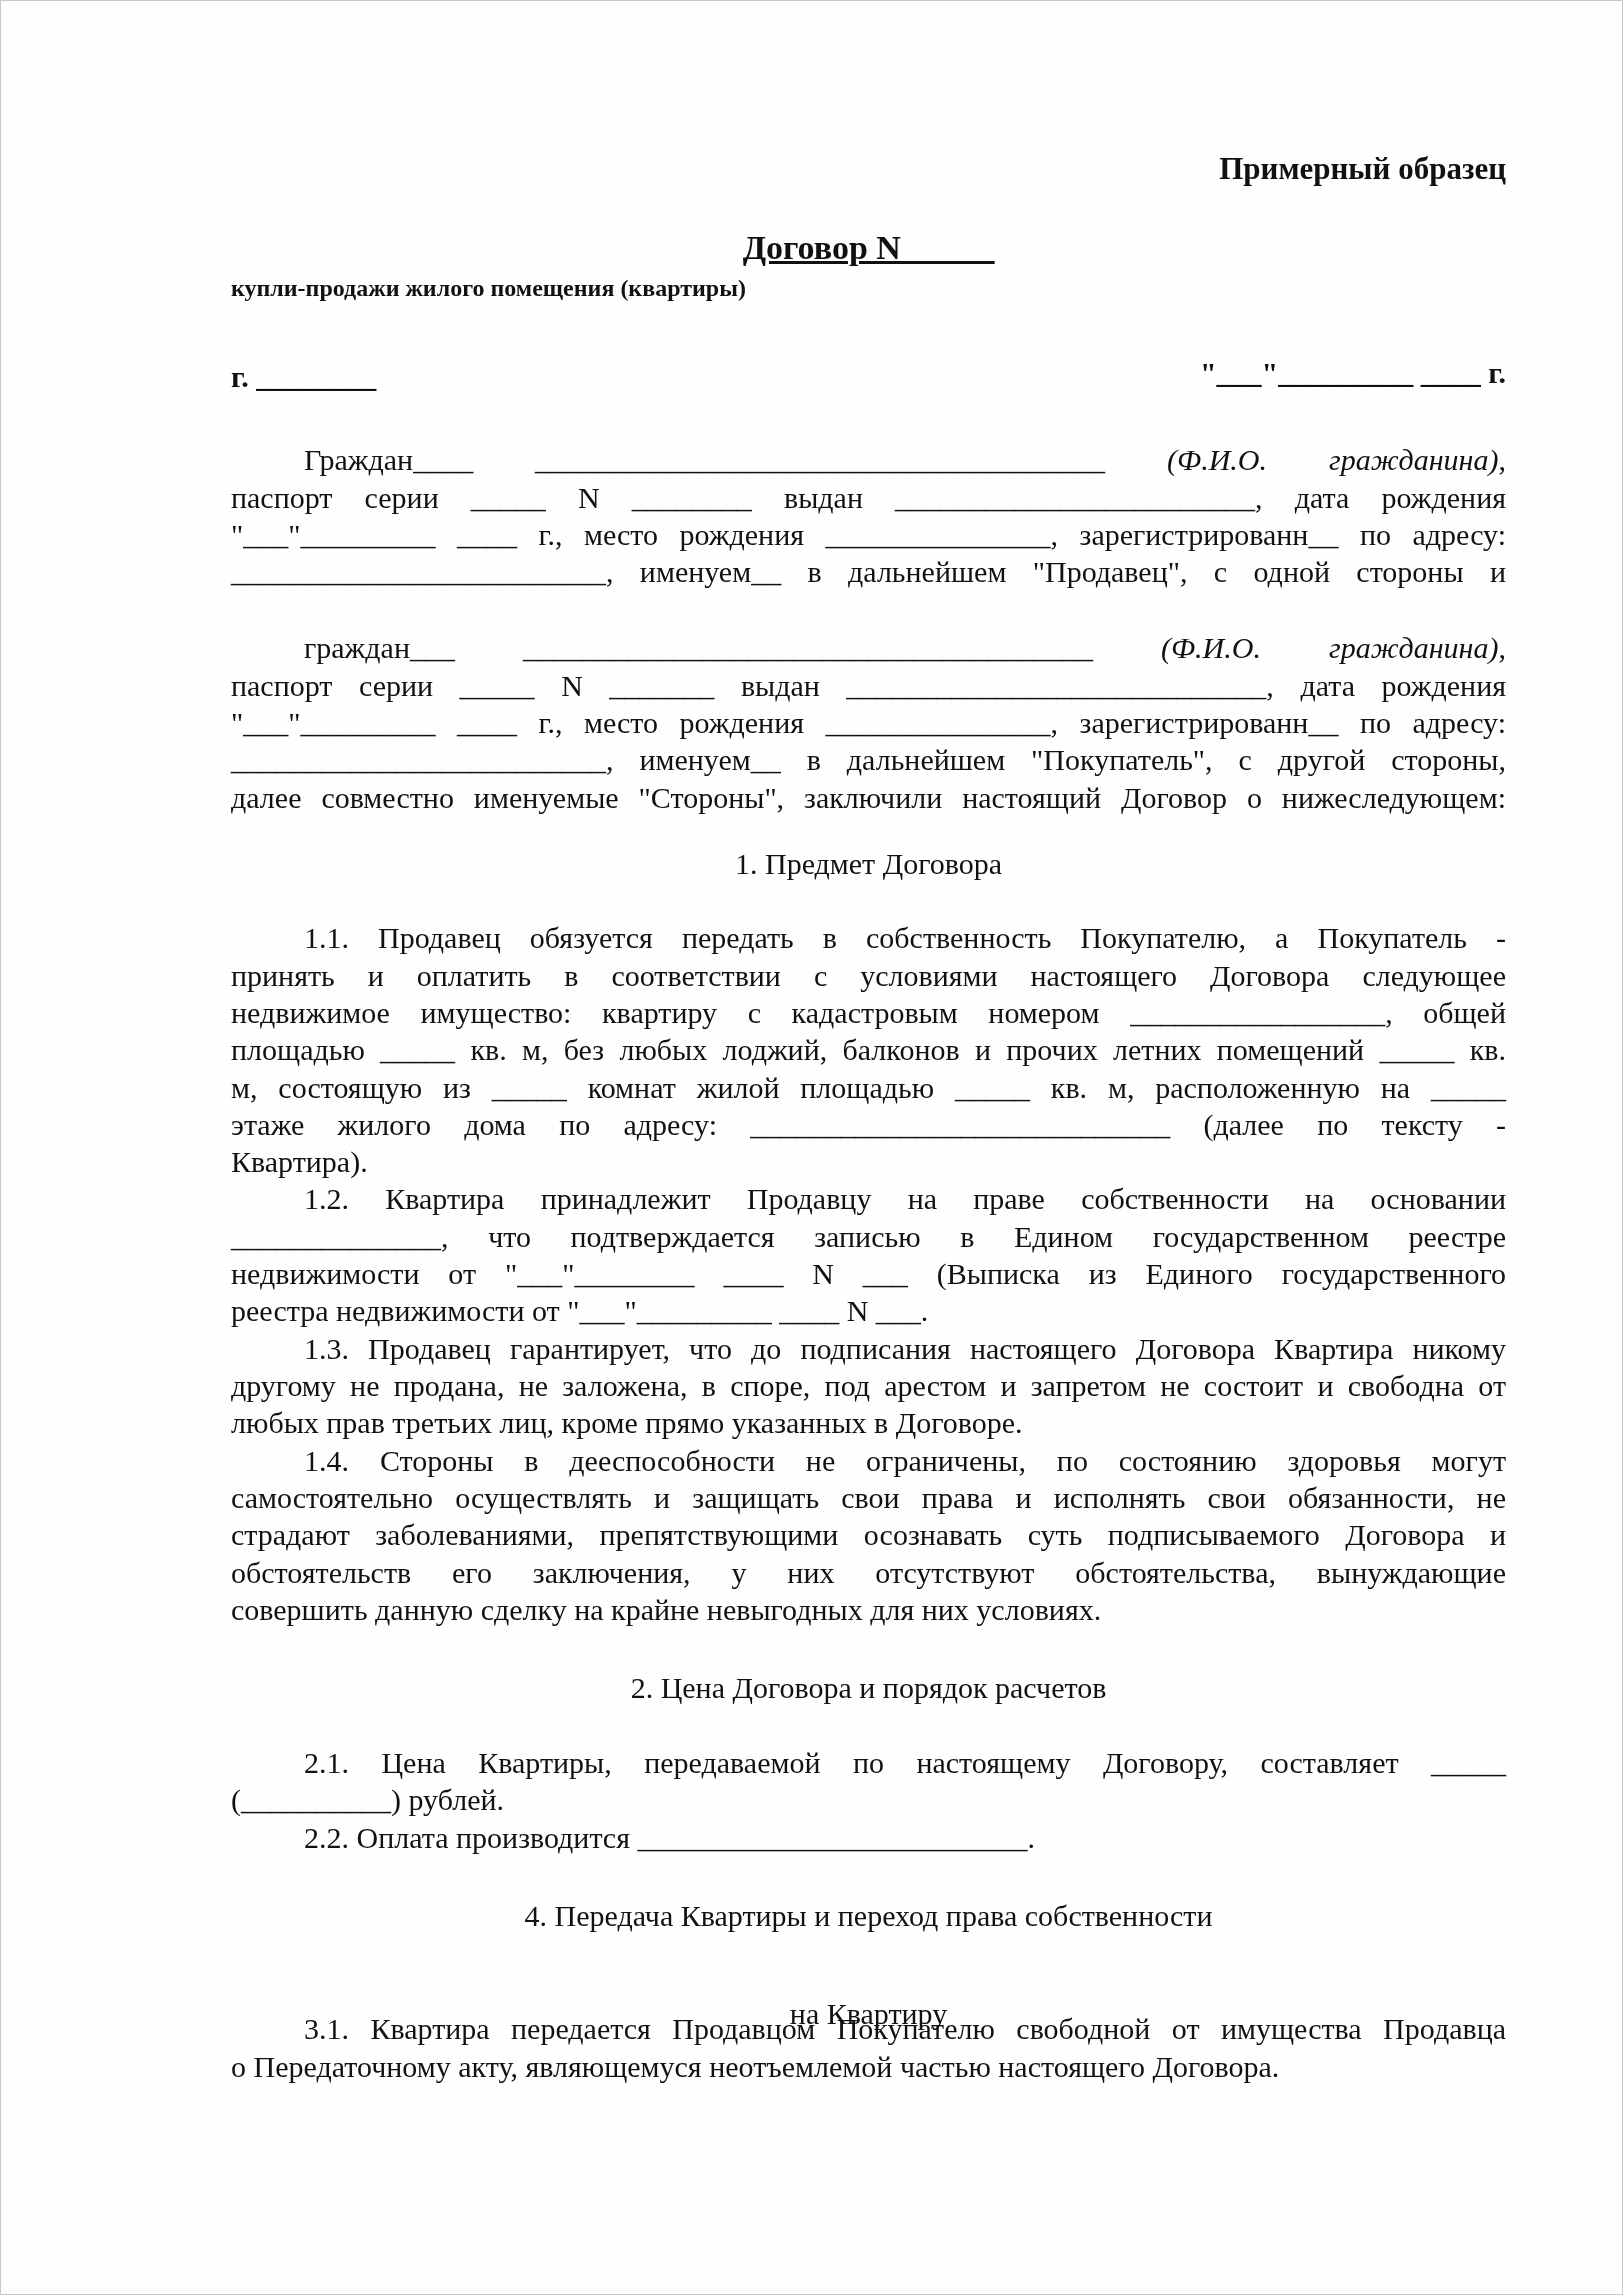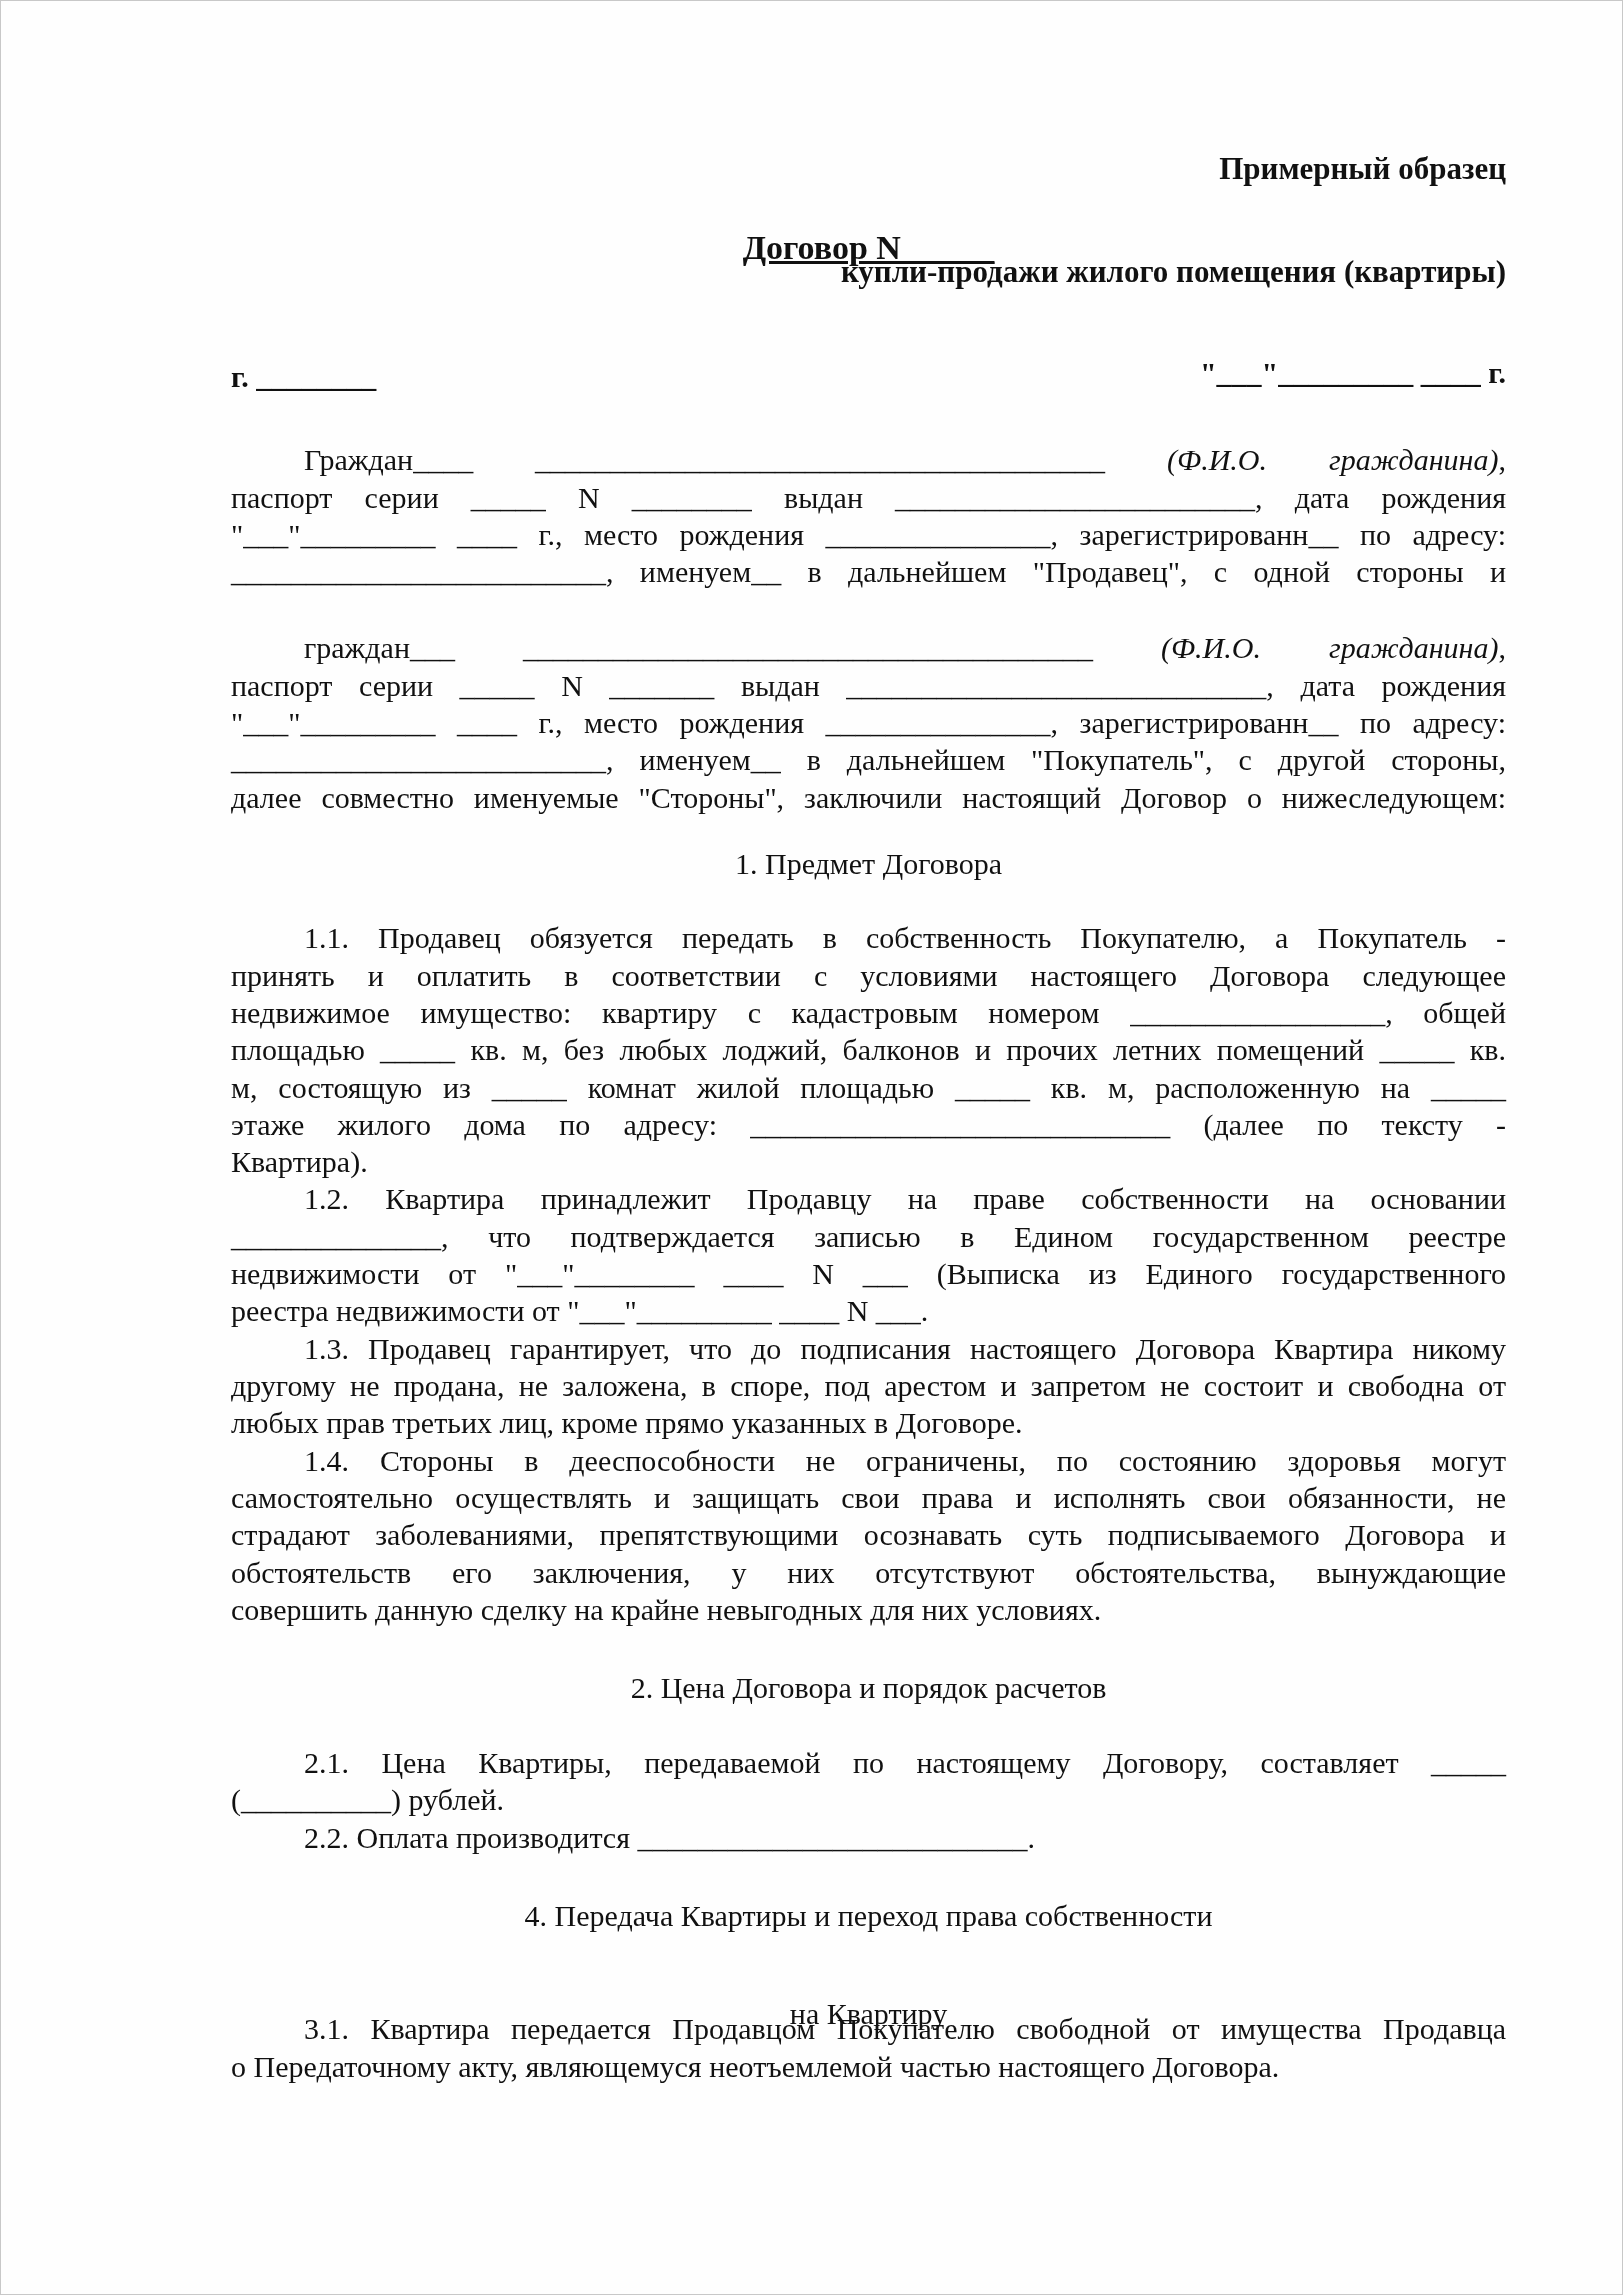--- a/index.html
+++ b/index.html
@@ -9,21 +9,21 @@
     border: 1.3px solid #c8c8c8; background: #fefefe;
   }
   .doc {
     position: absolute; left: 230px; top: 0; width: 1275px;
     font-family: "Liberation Serif", "DejaVu Serif", serif;
     color: #111; font-size: 30px; line-height: 38px;
   }
   .abs { position: absolute; white-space: nowrap; font-weight: bold; }
   .sample { right: 0; top: 137px; font-weight: bold; font-size: 31px; margin-top: 12px; }
   .title1 { left: 0; width: 100%; text-align: center; top: 228px; font-weight: bold; font-size: 34px; text-decoration: underline; }
-  .title2 { left: 0; width: 100%; text-align: right; top: 252px; font-weight: bold; font-size: 31px; }
+  .title2 { left: 0; width: 100%; text-align: left; top: 268px; font-weight: bold; font-size: 24px; }
   .city { left: 0; top: 357px; }
   .date { right: 0; top: 353px; }
   .ln { position: absolute; left: 0; width: 100%; height: 38px; white-space: nowrap; text-align: justify; text-align-last: justify; }
   .ln.indent { padding-left: 73px; box-sizing: border-box; }
   .ln.left { text-align: left; text-align-last: left; }
   .it { font-style: italic; }
   .heading { position: absolute; left: 0; width: 100%; text-align: center; }
 </style>
 </head>
 <body>

